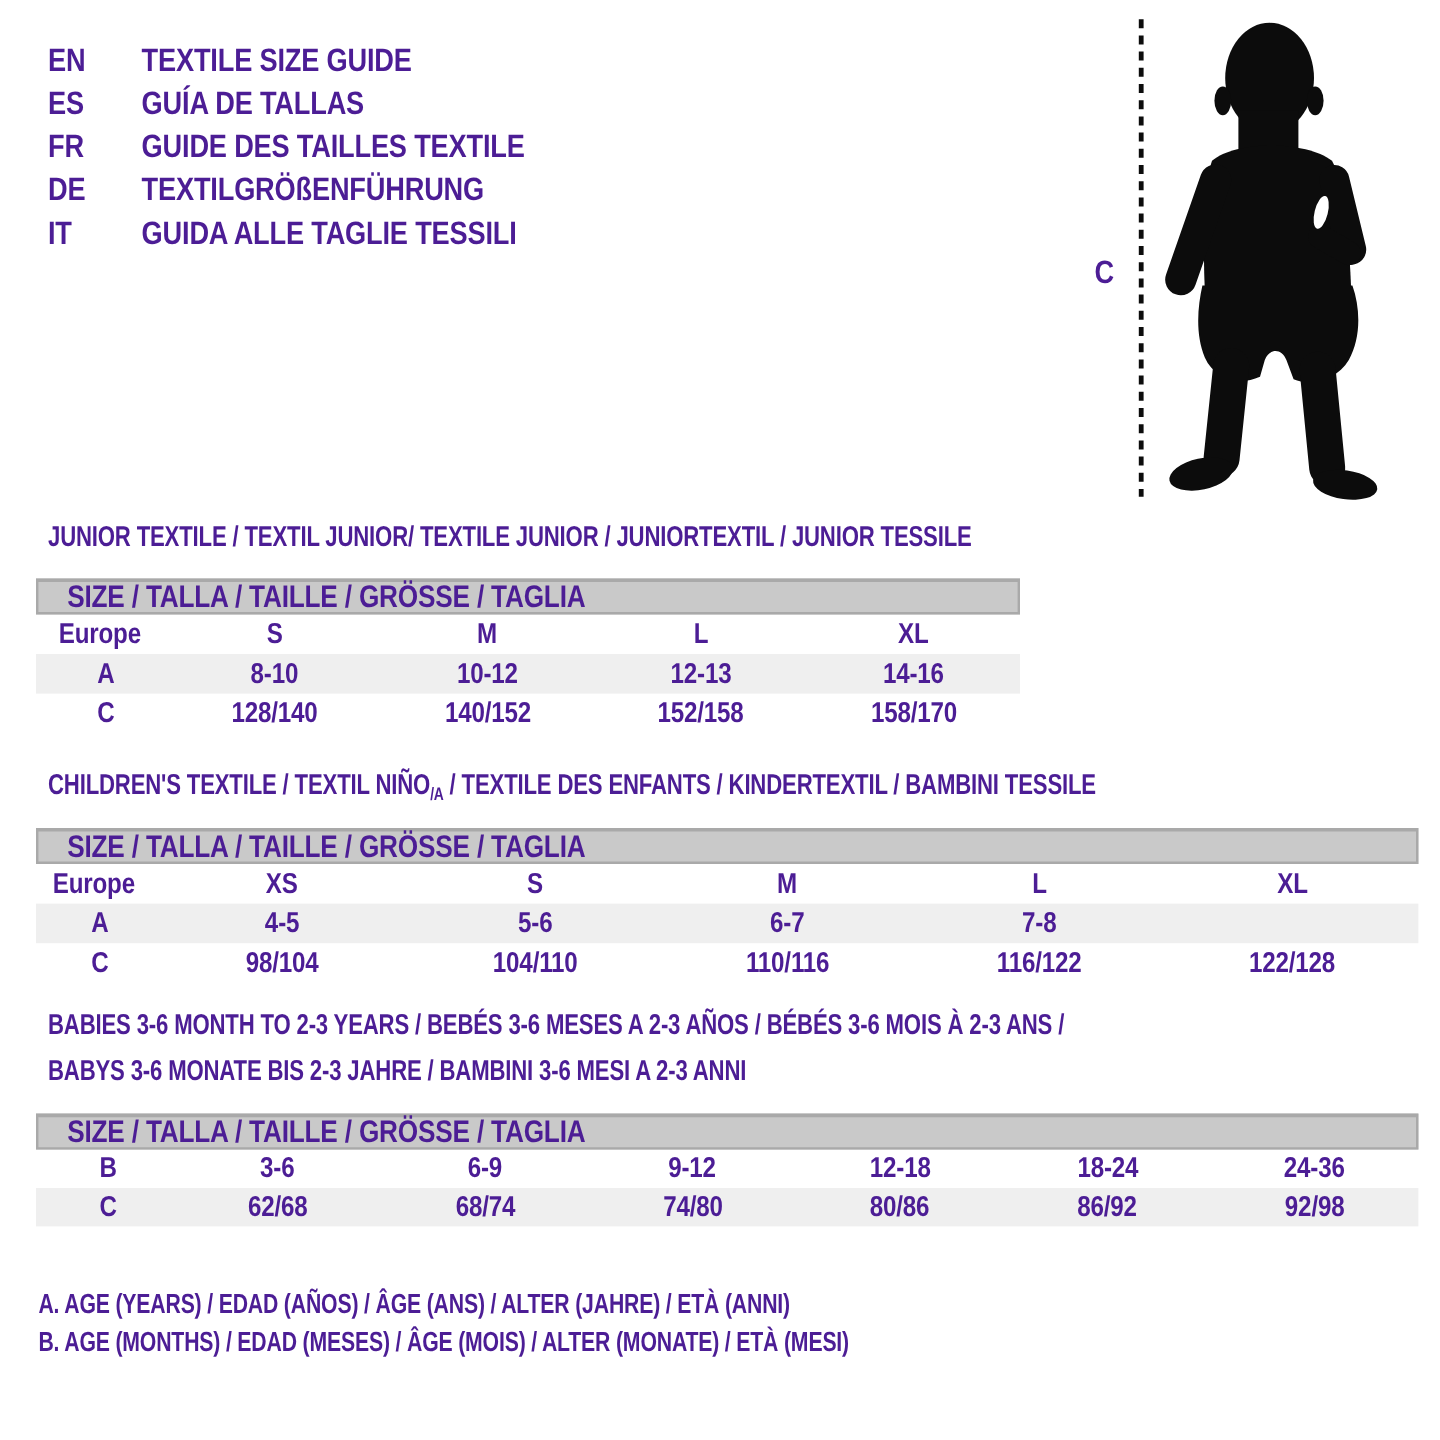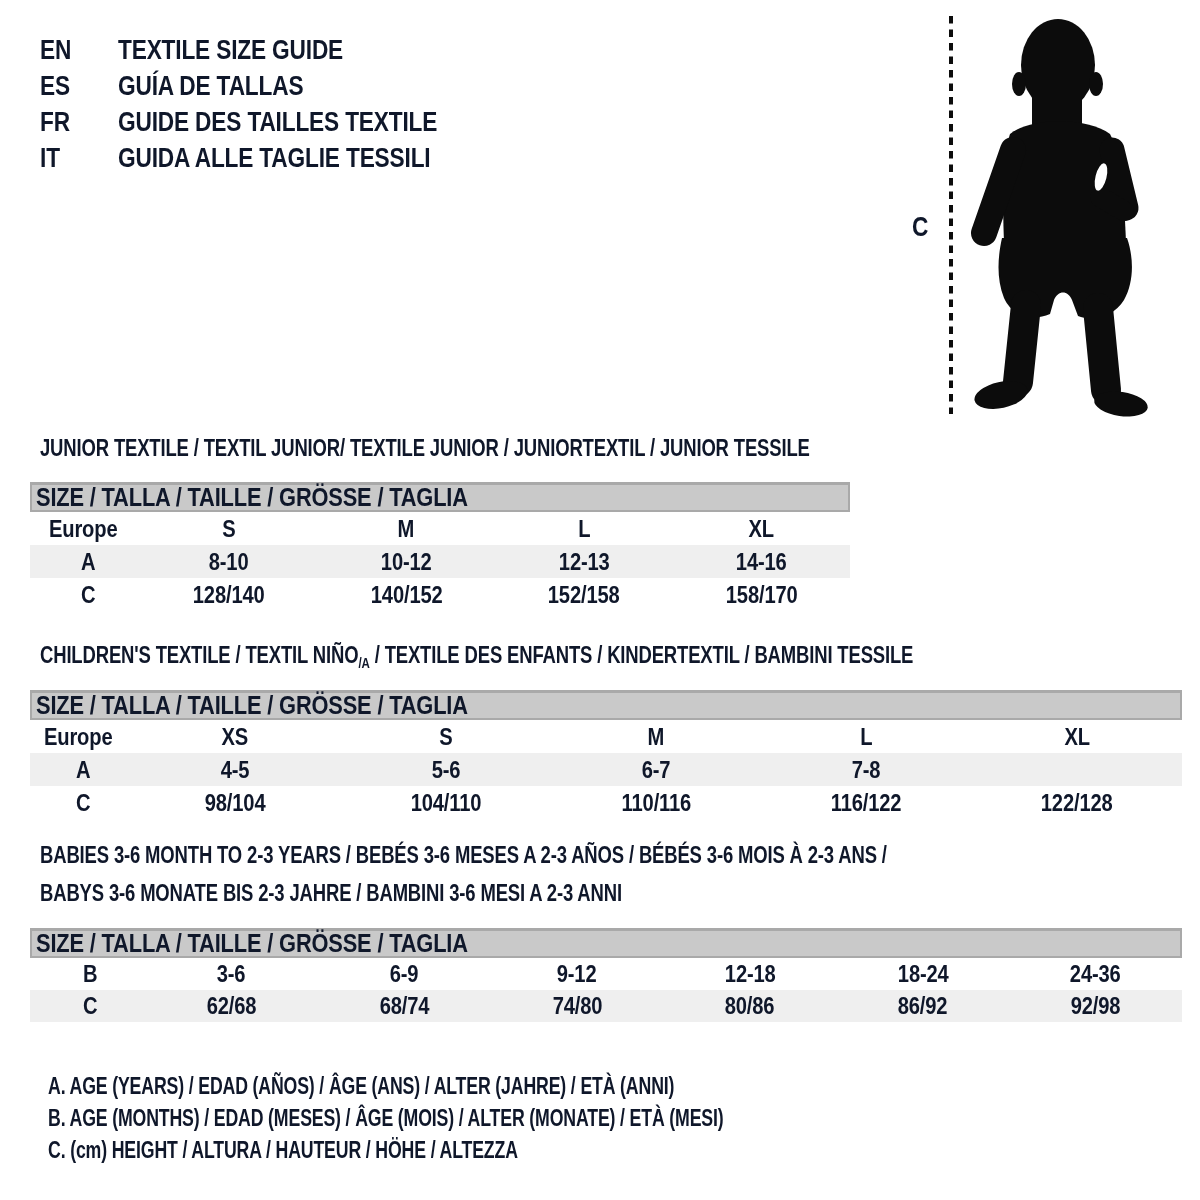--- a/index.html
+++ b/index.html
@@ -1,19 +1,19 @@
 <!DOCTYPE html>
 <html><head>
 <meta charset="utf-8">
 <style>
   html,body { margin:0; padding:0; background:#fff; }
   .page {
     position:relative; width:1200px; height:1200px; background:#ffffff;
     font-family:"Liberation Sans","DejaVu Sans",sans-serif; font-weight:700;
-    color:#0f172a; overflow:hidden;
+    color:#4c1d95; overflow:hidden;
   }
   .cx  { display:inline-block; transform:scaleX(.84); transform-origin:0 50%; white-space:nowrap; letter-spacing:-0.2px; }
   .cxt { display:inline-block; transform:scaleX(.77); transform-origin:0 50%; white-space:nowrap; letter-spacing:-0.2px; }
 
   
   .lang { position:absolute; left:40px; top:32px; }
   .lang-row { display:flex; height:36px; align-items:center; font-size:27px; }
   .lang-code { width:78px; }
 
   
@@ -21,54 +21,58 @@
   .c-label { position:absolute; left:912px; top:212px; font-size:27px; }
 
   
   .stitle { position:absolute; font-size:24px; }
   .sub { font-size:15px; vertical-align:-5px; }
 
   
   .table { position:absolute; }
   .bar {
     height:30px; background:#c9c9c9; border:2px solid #a9a9a9; border-top-width:3px;
-    box-sizing:border-box; display:flex; align-items:center; padding-left:4px; font-size:26px;
+    box-sizing:border-box; display:flex; align-items:center; padding-left:24px; font-size:26px;
   }
   .row { display:grid; align-items:center; font-size:24px; }
   .row.h33 { height:33px; }
   .row.h32 { height:32px; }
   .row.shade { background:#efefef; }
   .cols-j { grid-template-columns:110px repeat(4,1fr); }
   .cols-c { grid-template-columns:100px repeat(5,1fr); }
   .cols-b { grid-template-columns:115px repeat(6,1fr); }
   .cell { text-align:center; }
   .cell.left { text-align:center; padding-left:9px; }
   .cell.center .cx { transform-origin:50% 50%; }
 
   
-  .legend { position:absolute; left:48px; top:1070px; }
+  .legend { position:absolute; left:32px; top:1070px; }
   .legend-line { height:32px; display:flex; align-items:center; font-size:23px; }
 </style>
 </head>
 <body>
 
 <div class="page">
 
   <div class="lang">
     <div class="lang-row">
       <span class="lang-code"><span class="cx">EN</span></span>
       <span class="cx">TEXTILE SIZE GUIDE</span>
     </div>
     <div class="lang-row">
       <span class="lang-code"><span class="cx">ES</span></span>
       <span class="cx">GUÍA DE TALLAS</span>
     </div>
     <div class="lang-row">
       <span class="lang-code"><span class="cx">FR</span></span>
       <span class="cx">GUIDE DES TAILLES TEXTILE</span>
+    </div>
+    <div class="lang-row">
+      <span class="lang-code"><span class="cx">DE</span></span>
+      <span class="cx">TEXTILGRÖßENFÜHRUNG</span>
     </div>
     <div class="lang-row">
       <span class="lang-code"><span class="cx">IT</span></span>
       <span class="cx">GUIDA ALLE TAGLIE TESSILI</span>
     </div>
   </div>
 
   <svg class="figure-svg" viewBox="930 5 240 420">
     <line x1="951" y1="16" x2="951" y2="414" stroke="#0c0c0c" stroke-width="4" stroke-dasharray="7.5 6"></line>
     <g fill="#0c0c0c">
@@ -182,18 +186,15 @@
     </div>
   </div>
 
   <div class="legend">
     <div class="legend-line">
         <span class="cxt">A. AGE (YEARS) / EDAD (AÑOS) / ÂGE (ANS) / ALTER (JAHRE) / ETÀ (ANNI)</span>
       </div>
     <div class="legend-line">
         <span class="cxt">B. AGE (MONTHS) / EDAD (MESES) / ÂGE (MOIS) / ALTER (MONATE) / ETÀ (MESI)</span>
       </div>
-    <div class="legend-line">
-        <span class="cxt">C. (cm) HEIGHT / ALTURA / HAUTEUR / HÖHE / ALTEZZA</span>
-      </div>
   </div>
 
 </div>
 
 </body></html>

